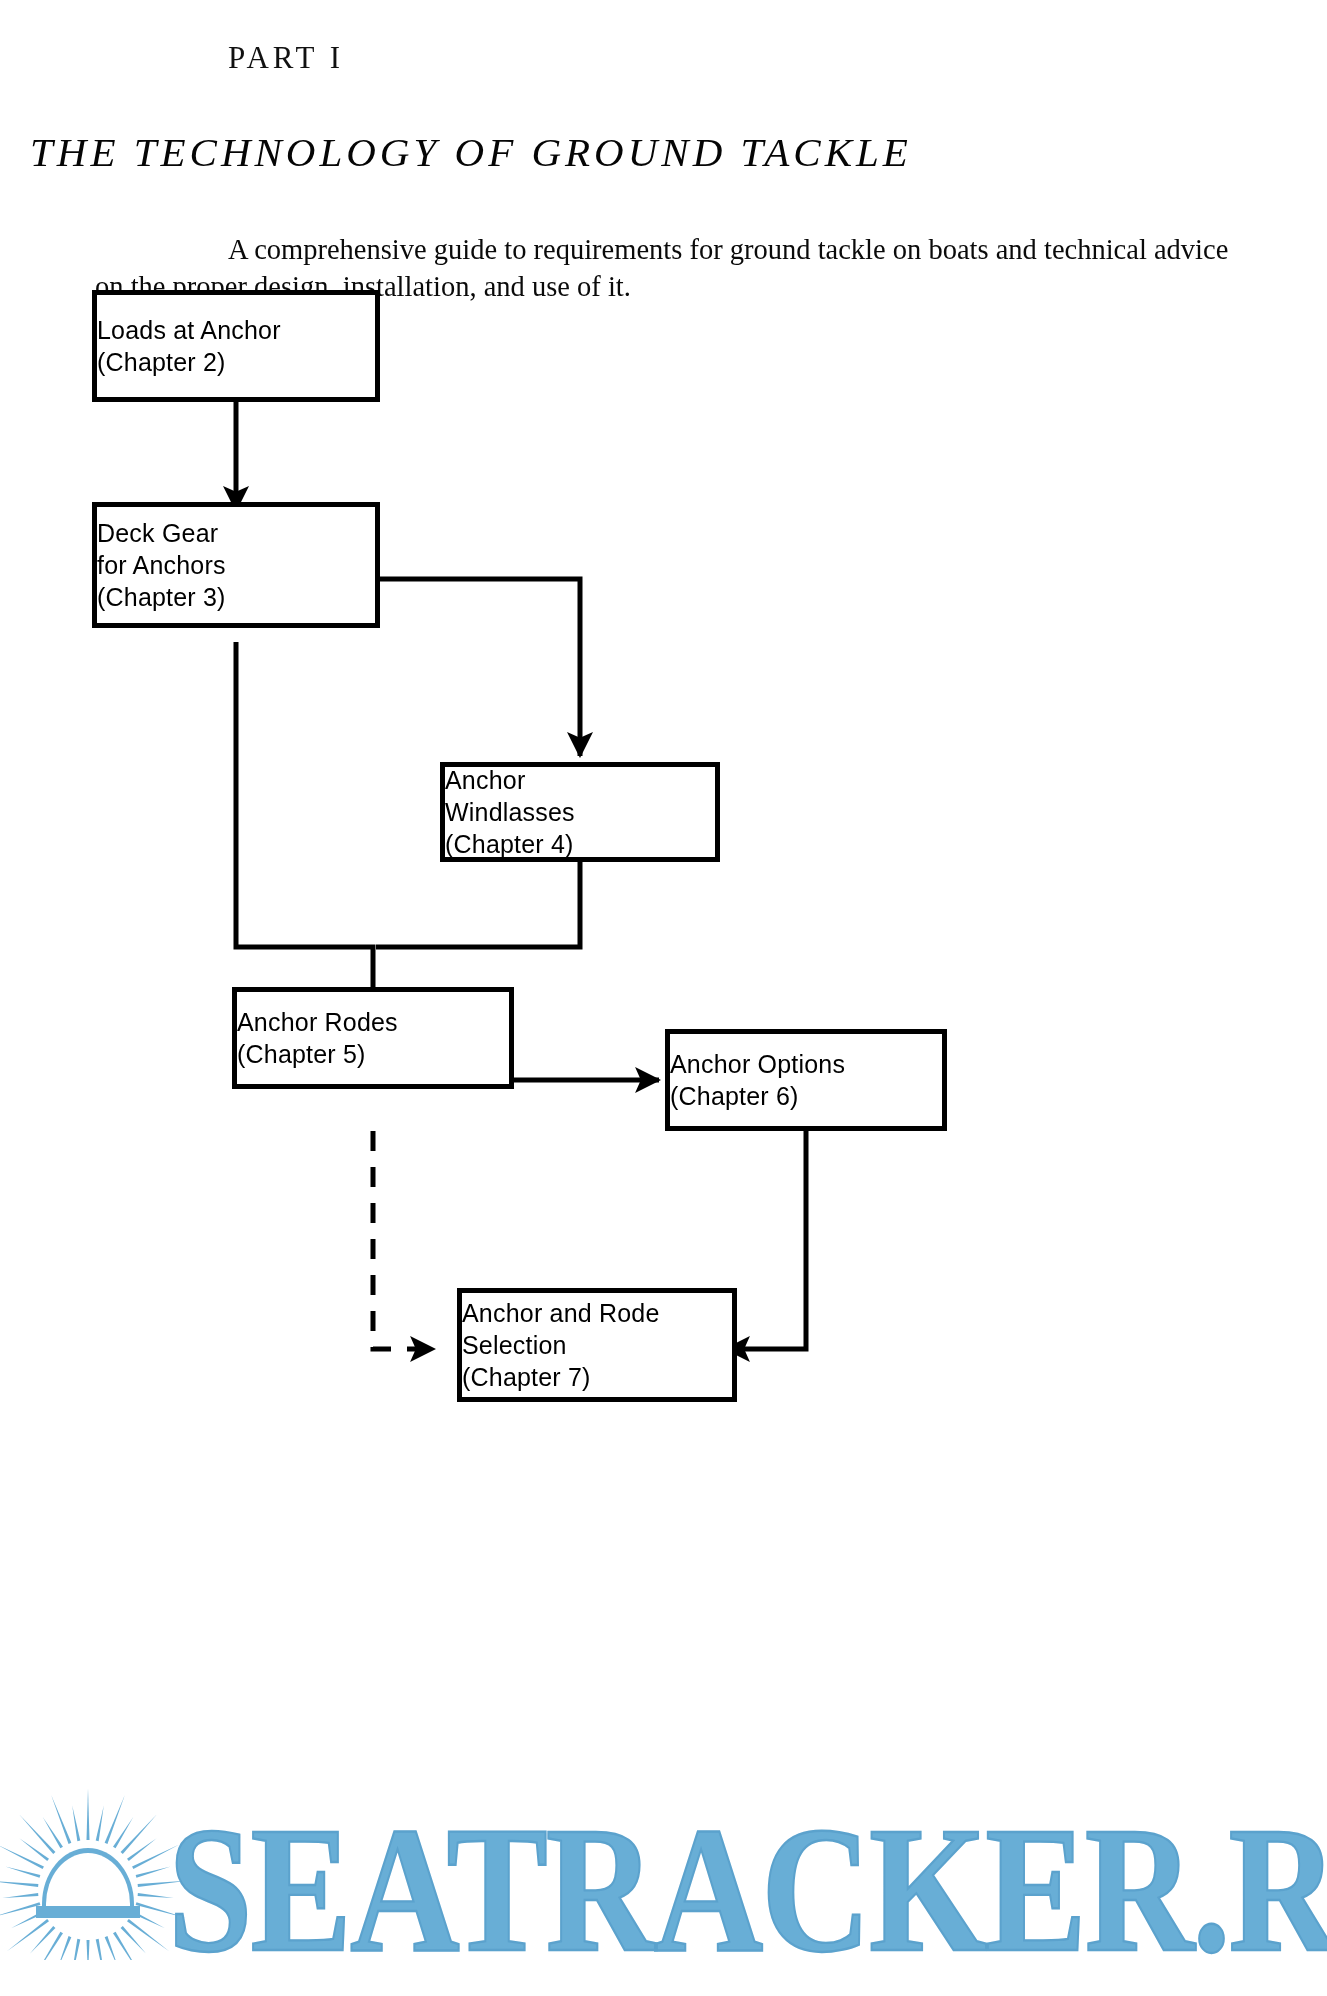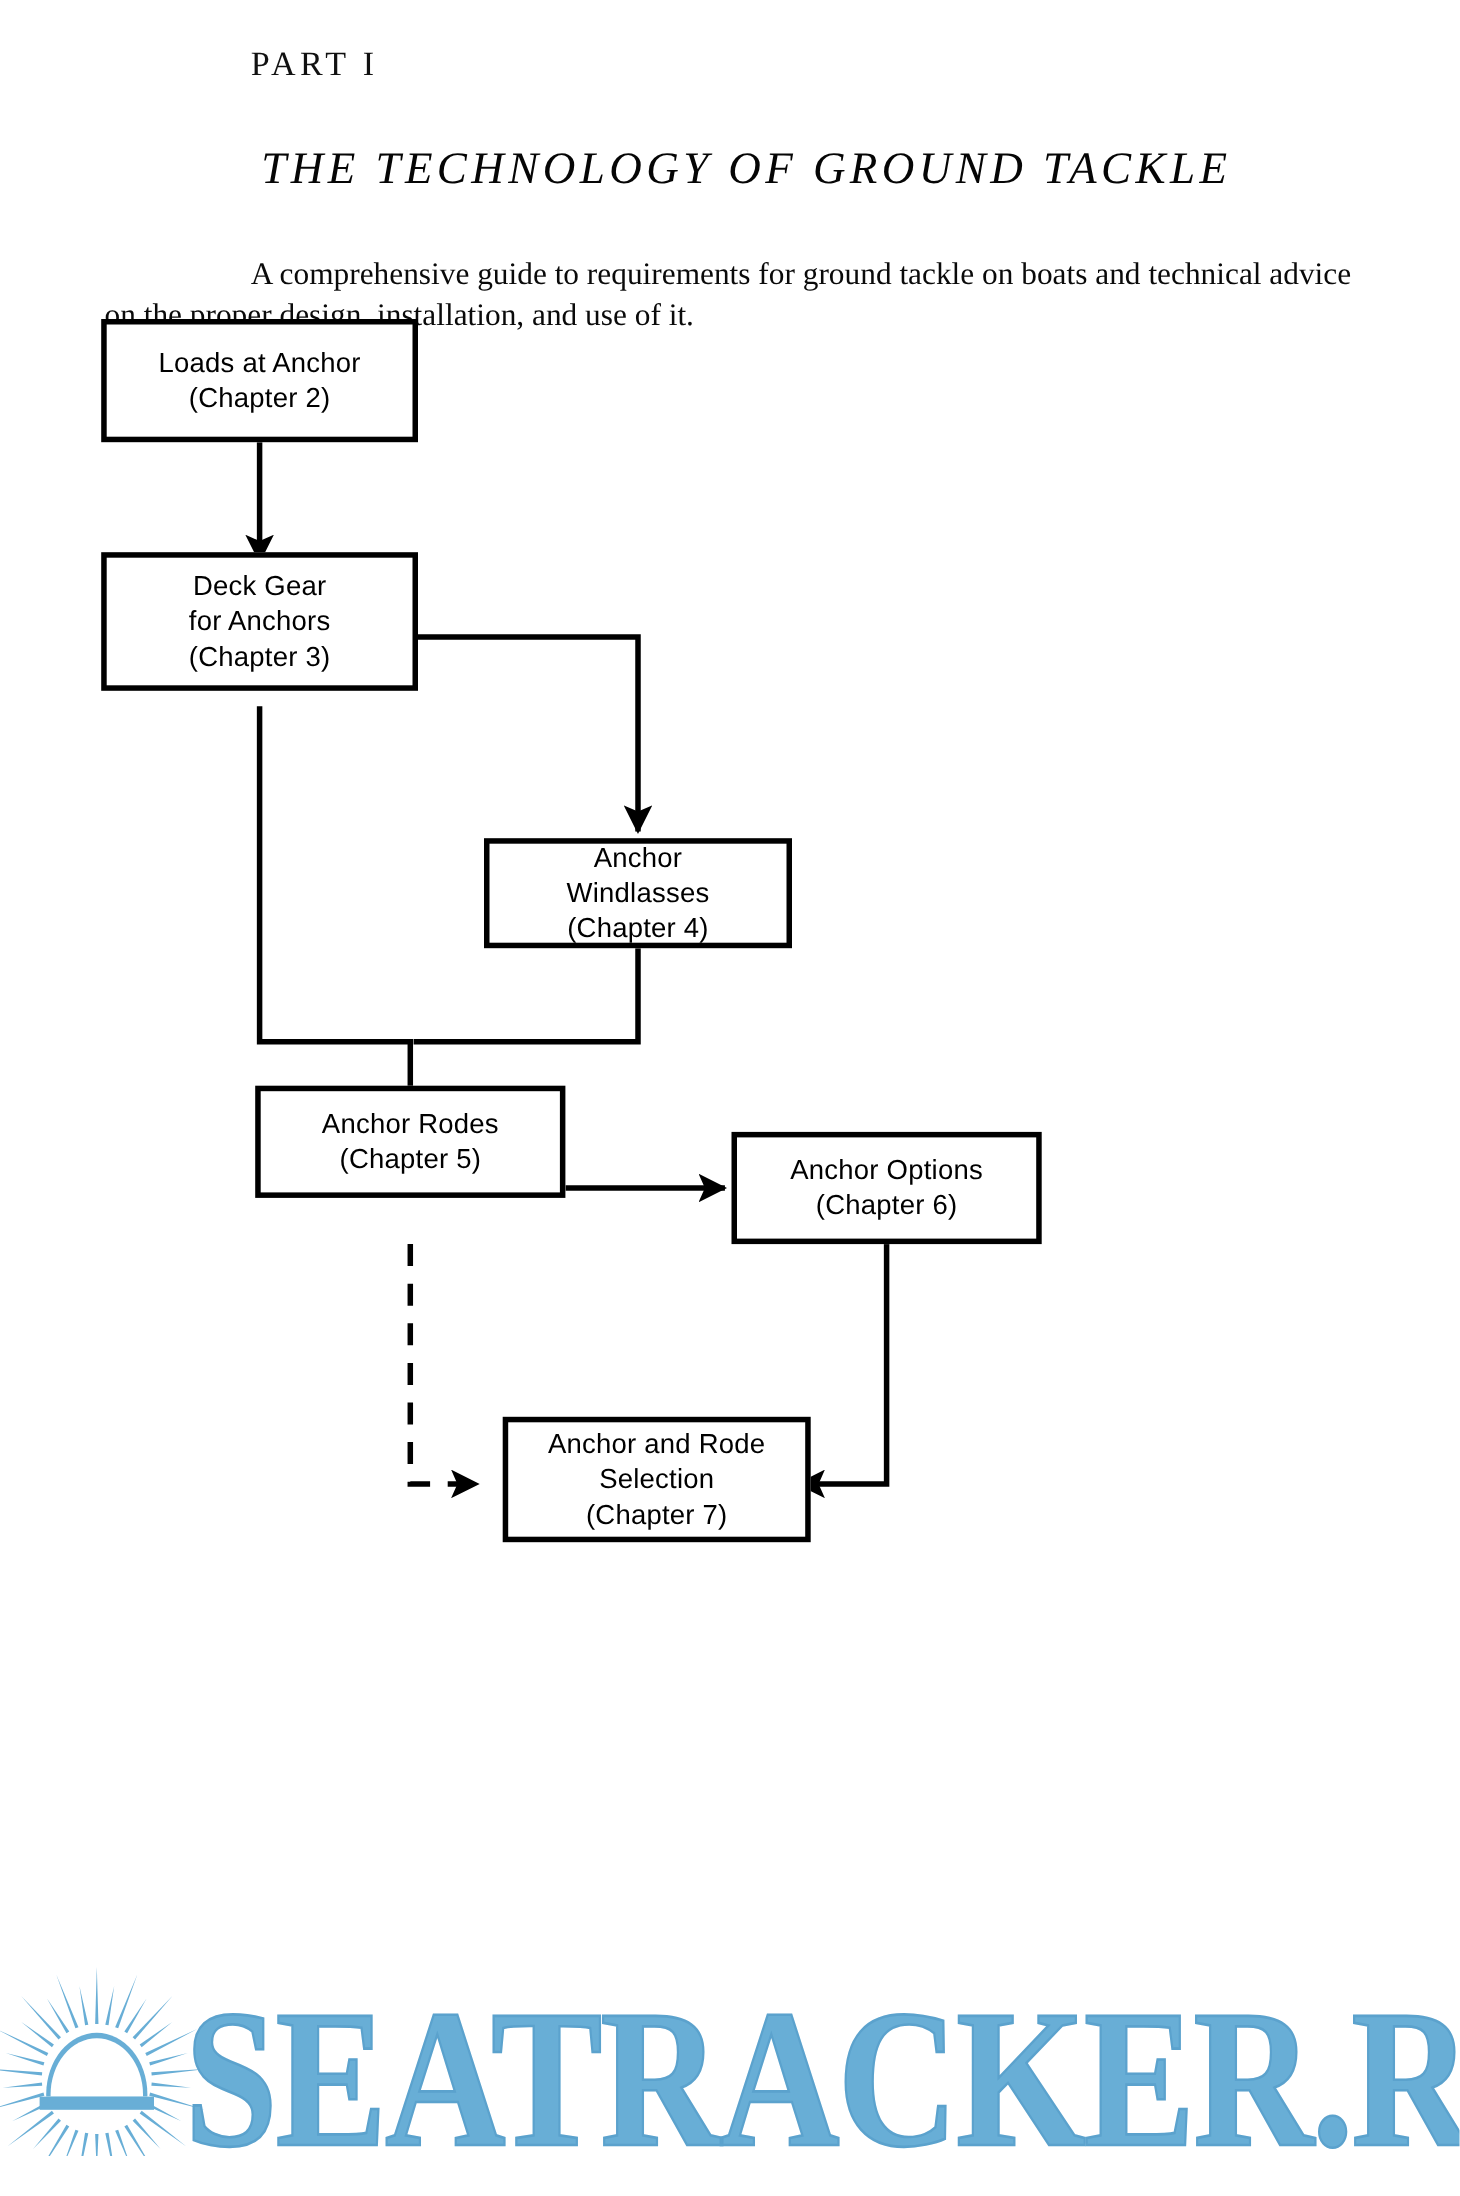--- a/index.html
+++ b/index.html
@@ -30,21 +30,21 @@
     letter-spacing: 4px;
     font-weight: 400;
     color: #111;
     white-space: nowrap;
   }
   .main-title {
     position: absolute;
     left: 0;
     top: 128px;
     width: 1327px;
-    text-align: center;
+    text-align: left;
     font-family: "Liberation Serif", serif;
     font-style: italic;
     font-size: 41px;
     letter-spacing: 4.0px;
     font-weight: 400;
     color: #050505;
     white-space: nowrap;
     padding-left: 30px;
     box-sizing: border-box;
   }
@@ -74,21 +74,20 @@
     height: 1996px;
   }
   .node {
     position: absolute;
     border: 5px solid #000;
     background: #ffffff;
     box-sizing: border-box;
     display: flex;
     align-items: center;
     justify-content: center;
-    text-align: center;
     font-family: "Liberation Sans", sans-serif;
     font-size: 25px;
     line-height: 32px;
     font-weight: 400;
     color: #000;
     letter-spacing: 0.2px;
   }
   .node .lines { width: 100%; }
   .node .lines div { white-space: nowrap; }
 

